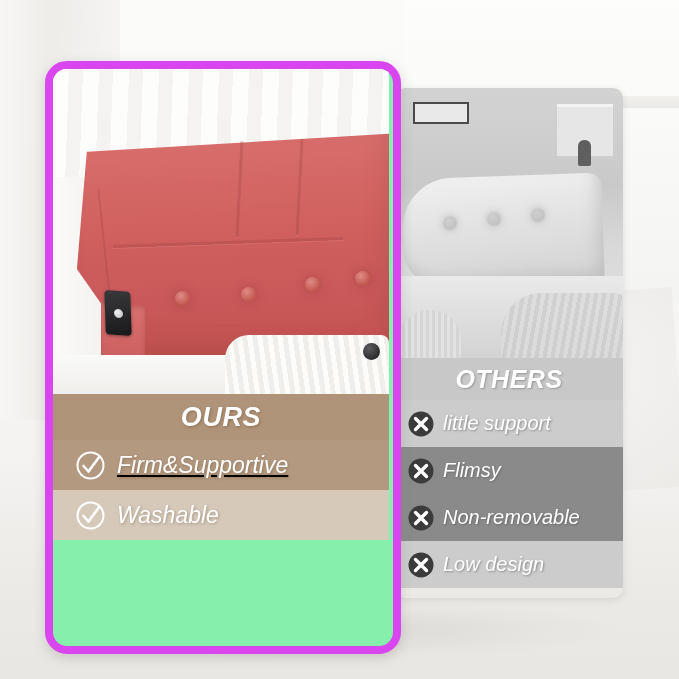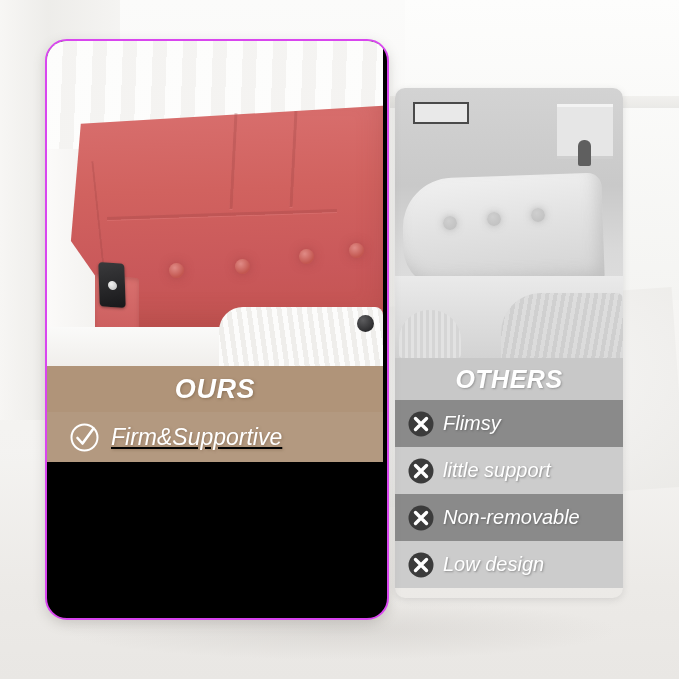--- a/index.html
+++ b/index.html
@@ -141,27 +141,27 @@
     font-weight: 500;
     margin-left: 8px;
     white-space: nowrap;
     text-shadow: 1px 1px 2px rgba(80,80,80,.5);
   }
   .x-icon { flex: 0 0 auto; display:block; }
 
   
   .ours-card {
     position:absolute;
-    left: 45px; top: 39px;
+    left: 45px; top: 61px;
     width: 340px; height: 577px;
     border-radius: 22px;
-    border: 2px solid #d946ef;
+    border: 8px solid #d946ef;
     overflow:hidden;
     z-index: 3;
-    background:#000000;
+    background:#86efac;
     box-shadow: 0 4px 12px rgba(130,125,118,.30);
   }
   .ours-photo {
     position:absolute; left:0; top:0; width:336px; height:325px;
     background: linear-gradient(180deg,#fbfbfa 0%, #f6f5f3 55%, #f1efec 100%);
     overflow:hidden;
   }
   .pp-curtain {
     position:absolute; left:0; top:0; width:336px; height:210px;
     background: repeating-linear-gradient(92deg,#fdfdfc 0 16px,#f4f3f1 16px 30px);
@@ -284,49 +284,49 @@
       <div class="op-ruffle"></div>
       <div class="op-stool"></div>
     </div>
 
     <div class="others-rows">
 
       <div class="o-head">
         <span class="o-head-text">OTHERS</span>
       </div>
 
+      <div class="o-row light">
+        <svg class="x-icon" width="28" height="28" viewBox="0 0 28 28">
+          <circle cx="14" cy="14" r="12.5" fill="#3b3b3b"></circle>
+          <path d="M8.5 8.5 L19.5 19.5 M19.5 8.5 L8.5 19.5" stroke="#ffffff" stroke-width="3.4" stroke-linecap="round"></path>
+        </svg>
+        <span class="o-label">little support</span>
+      </div>
+
       <div class="o-row dark">
         <svg class="x-icon" width="28" height="28" viewBox="0 0 28 28">
           <circle cx="14" cy="14" r="12.5" fill="#3b3b3b"></circle>
           <path d="M8.5 8.5 L19.5 19.5 M19.5 8.5 L8.5 19.5" stroke="#ffffff" stroke-width="3.4" stroke-linecap="round"></path>
         </svg>
         <span class="o-label">Flimsy</span>
       </div>
 
+      <div class="o-row dark">
+        <svg class="x-icon" width="28" height="28" viewBox="0 0 28 28">
+          <circle cx="14" cy="14" r="12.5" fill="#3b3b3b"></circle>
+          <path d="M8.5 8.5 L19.5 19.5 M19.5 8.5 L8.5 19.5" stroke="#ffffff" stroke-width="3.4" stroke-linecap="round"></path>
+        </svg>
+        <span class="o-label">Non-removable</span>
+      </div>
+
       <div class="o-row light">
         <svg class="x-icon" width="28" height="28" viewBox="0 0 28 28">
           <circle cx="14" cy="14" r="12.5" fill="#3b3b3b"></circle>
           <path d="M8.5 8.5 L19.5 19.5 M19.5 8.5 L8.5 19.5" stroke="#ffffff" stroke-width="3.4" stroke-linecap="round"></path>
         </svg>
-        <span class="o-label">little support</span>
-      </div>
-
-      <div class="o-row dark">
-        <svg class="x-icon" width="28" height="28" viewBox="0 0 28 28">
-          <circle cx="14" cy="14" r="12.5" fill="#3b3b3b"></circle>
-          <path d="M8.5 8.5 L19.5 19.5 M19.5 8.5 L8.5 19.5" stroke="#ffffff" stroke-width="3.4" stroke-linecap="round"></path>
-        </svg>
-        <span class="o-label">Non-removable</span>
-      </div>
-
-      <div class="o-row light">
-        <svg class="x-icon" width="28" height="28" viewBox="0 0 28 28">
-          <circle cx="14" cy="14" r="12.5" fill="#3b3b3b"></circle>
-          <path d="M8.5 8.5 L19.5 19.5 M19.5 8.5 L8.5 19.5" stroke="#ffffff" stroke-width="3.4" stroke-linecap="round"></path>
-        </svg>
         <span class="o-label">Low design</span>
       </div>
 
     </div>
   </div>
 
   <div class="ours-card">
 
     <div class="ours-photo">
       <div class="pp-curtain"></div>
@@ -360,18 +360,25 @@
 
 
       <div class="u-row dark">
         <svg class="check-icon" width="31" height="31" viewBox="0 0 31 31">
           <circle cx="15.5" cy="15.5" r="13" fill="none" stroke="#ffffff" stroke-width="2"></circle>
           <path d="M8.5 16 L13.5 21.5 L24.5 6.5" fill="none" stroke="#ffffff" stroke-width="2.6" stroke-linecap="round" stroke-linejoin="round"></path>
         </svg>
         <span class="u-label">Firm&amp;Supportive</span>
       </div>
 
+      <div class="u-row light">
+        <svg class="check-icon" width="31" height="31" viewBox="0 0 31 31">
+          <circle cx="15.5" cy="15.5" r="13" fill="none" stroke="#ffffff" stroke-width="2"></circle>
+          <path d="M8.5 16 L13.5 21.5 L24.5 6.5" fill="none" stroke="#ffffff" stroke-width="2.6" stroke-linecap="round" stroke-linejoin="round"></path>
+        </svg>
+        <span class="u-label">Washable</span>
+      </div>
 
 
     </div>
   </div>
 
 </div>
 
 </body></html>

